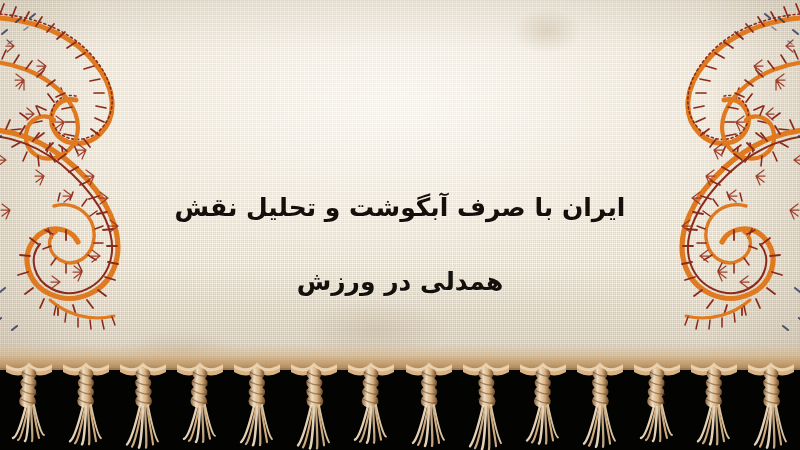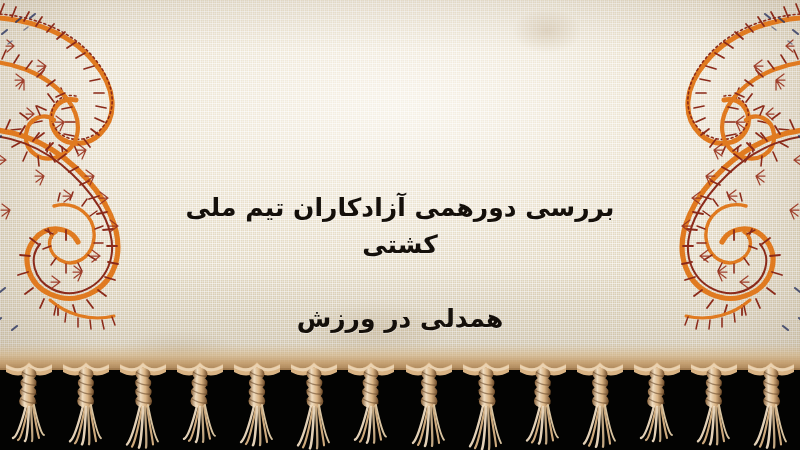--- a/index.html
+++ b/index.html
@@ -290,21 +290,21 @@
         <path d="M60 300 C 76 314, 100 322, 124 316" stroke="#e07a20" stroke-width="3"></path>
         <g stroke="#8b2a1a" stroke-width="1.5">
           <path d="M66 306 l-2 9 M76 313 l-1 9 M88 318 l0 9 M100 320 l1 9
                    M112 320 l2 9 M122 317 l3 8"></path>
         </g>
       </g>
     </svg>
   </div>
 
   <div class="headline">
-    <span class="hl-line">بررسی دورهمی آزادکاران تیم ملی کشتی</span>
+    <span class="hl-line">ایران با صرف آبگوشت و تحلیل نقش</span>
     <span class="hl-line">همدلی در ورزش</span>
   </div>
 
   <div class="selvedge"></div>
 
   <div class="fringe-zone" id="fringe">
       <div class="tassel" style="left: 5.57143px;">
         <svg viewBox="0 0 46 92" xmlns="http://www.w3.org/2000/svg">
           <defs>
             <linearGradient id="g0" x1="0" y1="0" x2="1" y2="0">

